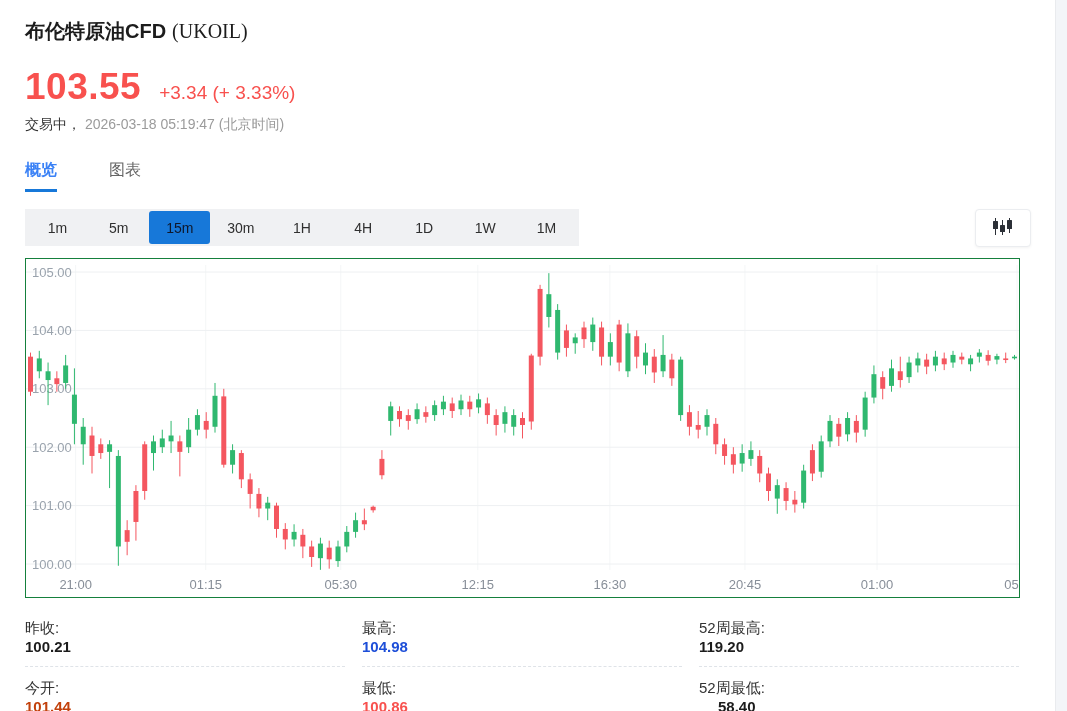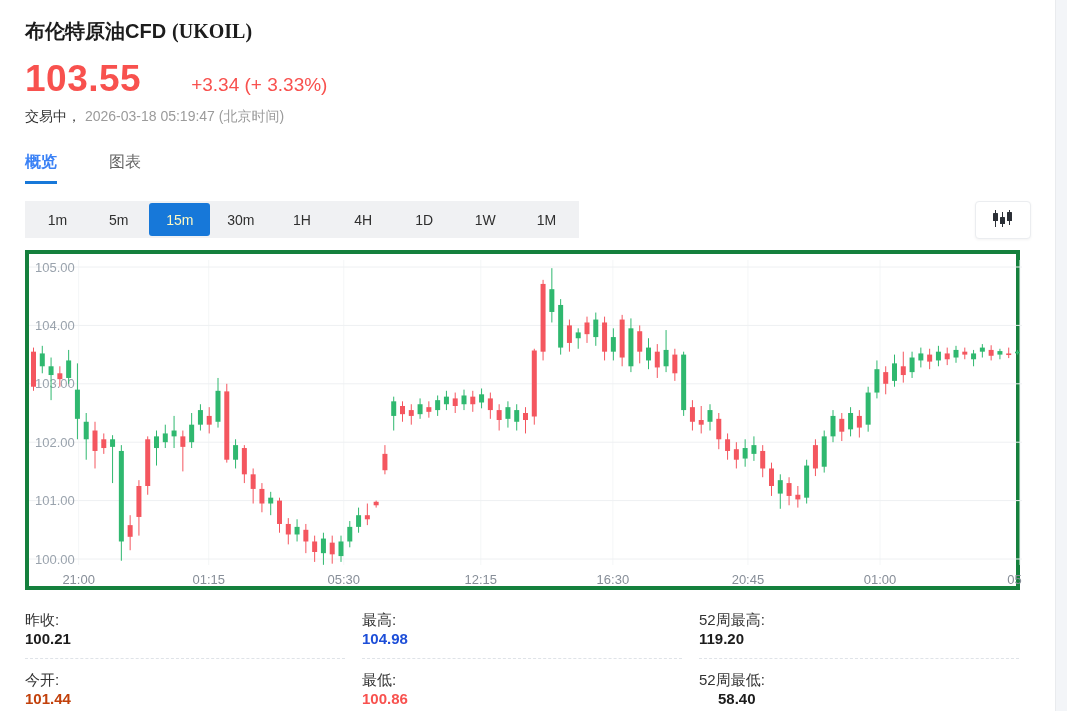--- a/index.html
+++ b/index.html
@@ -3,50 +3,50 @@
 <meta charset="utf-8">
 <style>
   * { box-sizing: border-box; margin: 0; padding: 0; }
   html,body { width:1067px; height:711px; background:#fff; overflow:hidden;
     font-family:"Liberation Sans", sans-serif; color:#1c1c1c; position:relative; }
   .right-strip { position:absolute; top:0; right:0; width:12px; height:711px;
     background:#f3f5f8; border-left:1px solid #e9ebee; }
   .content { padding:18px 0 0 25px; width:1030px; position:relative; }
 
   .title-row { font-size:20px; font-weight:700; height:28px; }
-  .title-symbol { font-family:"Liberation Serif", serif; font-weight:700; margin-left:6px; }
-
-  .price-row { margin-top:12px; display:flex; align-items:baseline; height:44px;gap:32px; }
+  .title-symbol { font-family:"Liberation Serif", serif; font-weight:400; margin-left:6px; }
+
+  .price-row { margin-top:20px; display:flex; align-items:baseline; height:44px; }
   .price { font-size:37px; font-weight:700; color:#f8514e; letter-spacing:.5px; }
   .change { font-size:19px; color:#f8514e; margin-left:18px; }
 
   .status-row { margin-top:6px; font-size:14px; height:20px; }
   .status-label { color:#333; }
   .timestamp, .timezone { color:#9b9b9b; }
 
   .watch-btn { position:absolute; top:32px; right:46px; width:103px; height:43px;
     background:#1778d9; color:#fff; font-size:16px; border:none; border-radius:2px;
     cursor:pointer; font-family:inherit; }
 
   .tabs { margin-top:24px; display:flex; gap:52px; height:32px; }
   .tab { font-size:16px; color:#666; padding-bottom:9px; cursor:pointer; }
   .tab.active { color:#3b82f6; font-weight:700; border-bottom:3px solid #1778d9; }
 
   .toolbar-row { position:relative; margin-top:17px; height:38px; width:1005px; }
   .tf-bar { position:absolute; left:0; top:0; width:554px; height:37px;
     background:#f0f1f3; display:flex; align-items:stretch; padding:2px; }
   .tf-btn { flex:1; display:flex; align-items:center; justify-content:center;
     font-size:14px; color:#2f2f2f; cursor:pointer; border-radius:3px; }
-  .tf-btn.active { background:#1778d9; color:#fef9c3; }
+  .tf-btn.active { background:#1778d9; color:#0f172a; }
   .chart-type-btn { position:absolute; left:950px; top:0; width:56px; height:38px;
     background:#fff; border:1px solid #ebedf0; border-radius:4px;
     box-shadow:0 1px 3px rgba(0,0,0,.05); display:flex; align-items:center;
     justify-content:center; cursor:pointer; }
 
-  .chart-box { margin-top:11px; width:995px; height:340px; border:4px solid #15803d;
+  .chart-box { margin-top:11px; width:995px; height:340px; border:1px solid #15803d;
     position:relative; background:#fff; }
   .chart-box svg { display:block; }
 
   .stats { margin-top:9px; display:grid; grid-template-columns:320px 320px 320px;
     column-gap:17px; width:995px; }
   .stat-cell { padding:12px 0 11px; border-bottom:1px dashed #dfe3e8;
     font-size:15px; display:flex; align-items:baseline;flex-direction:column; }
   .stat-label { color:#333; margin-right:9px; }
   .stat-value { font-weight:700; }
 </style>

